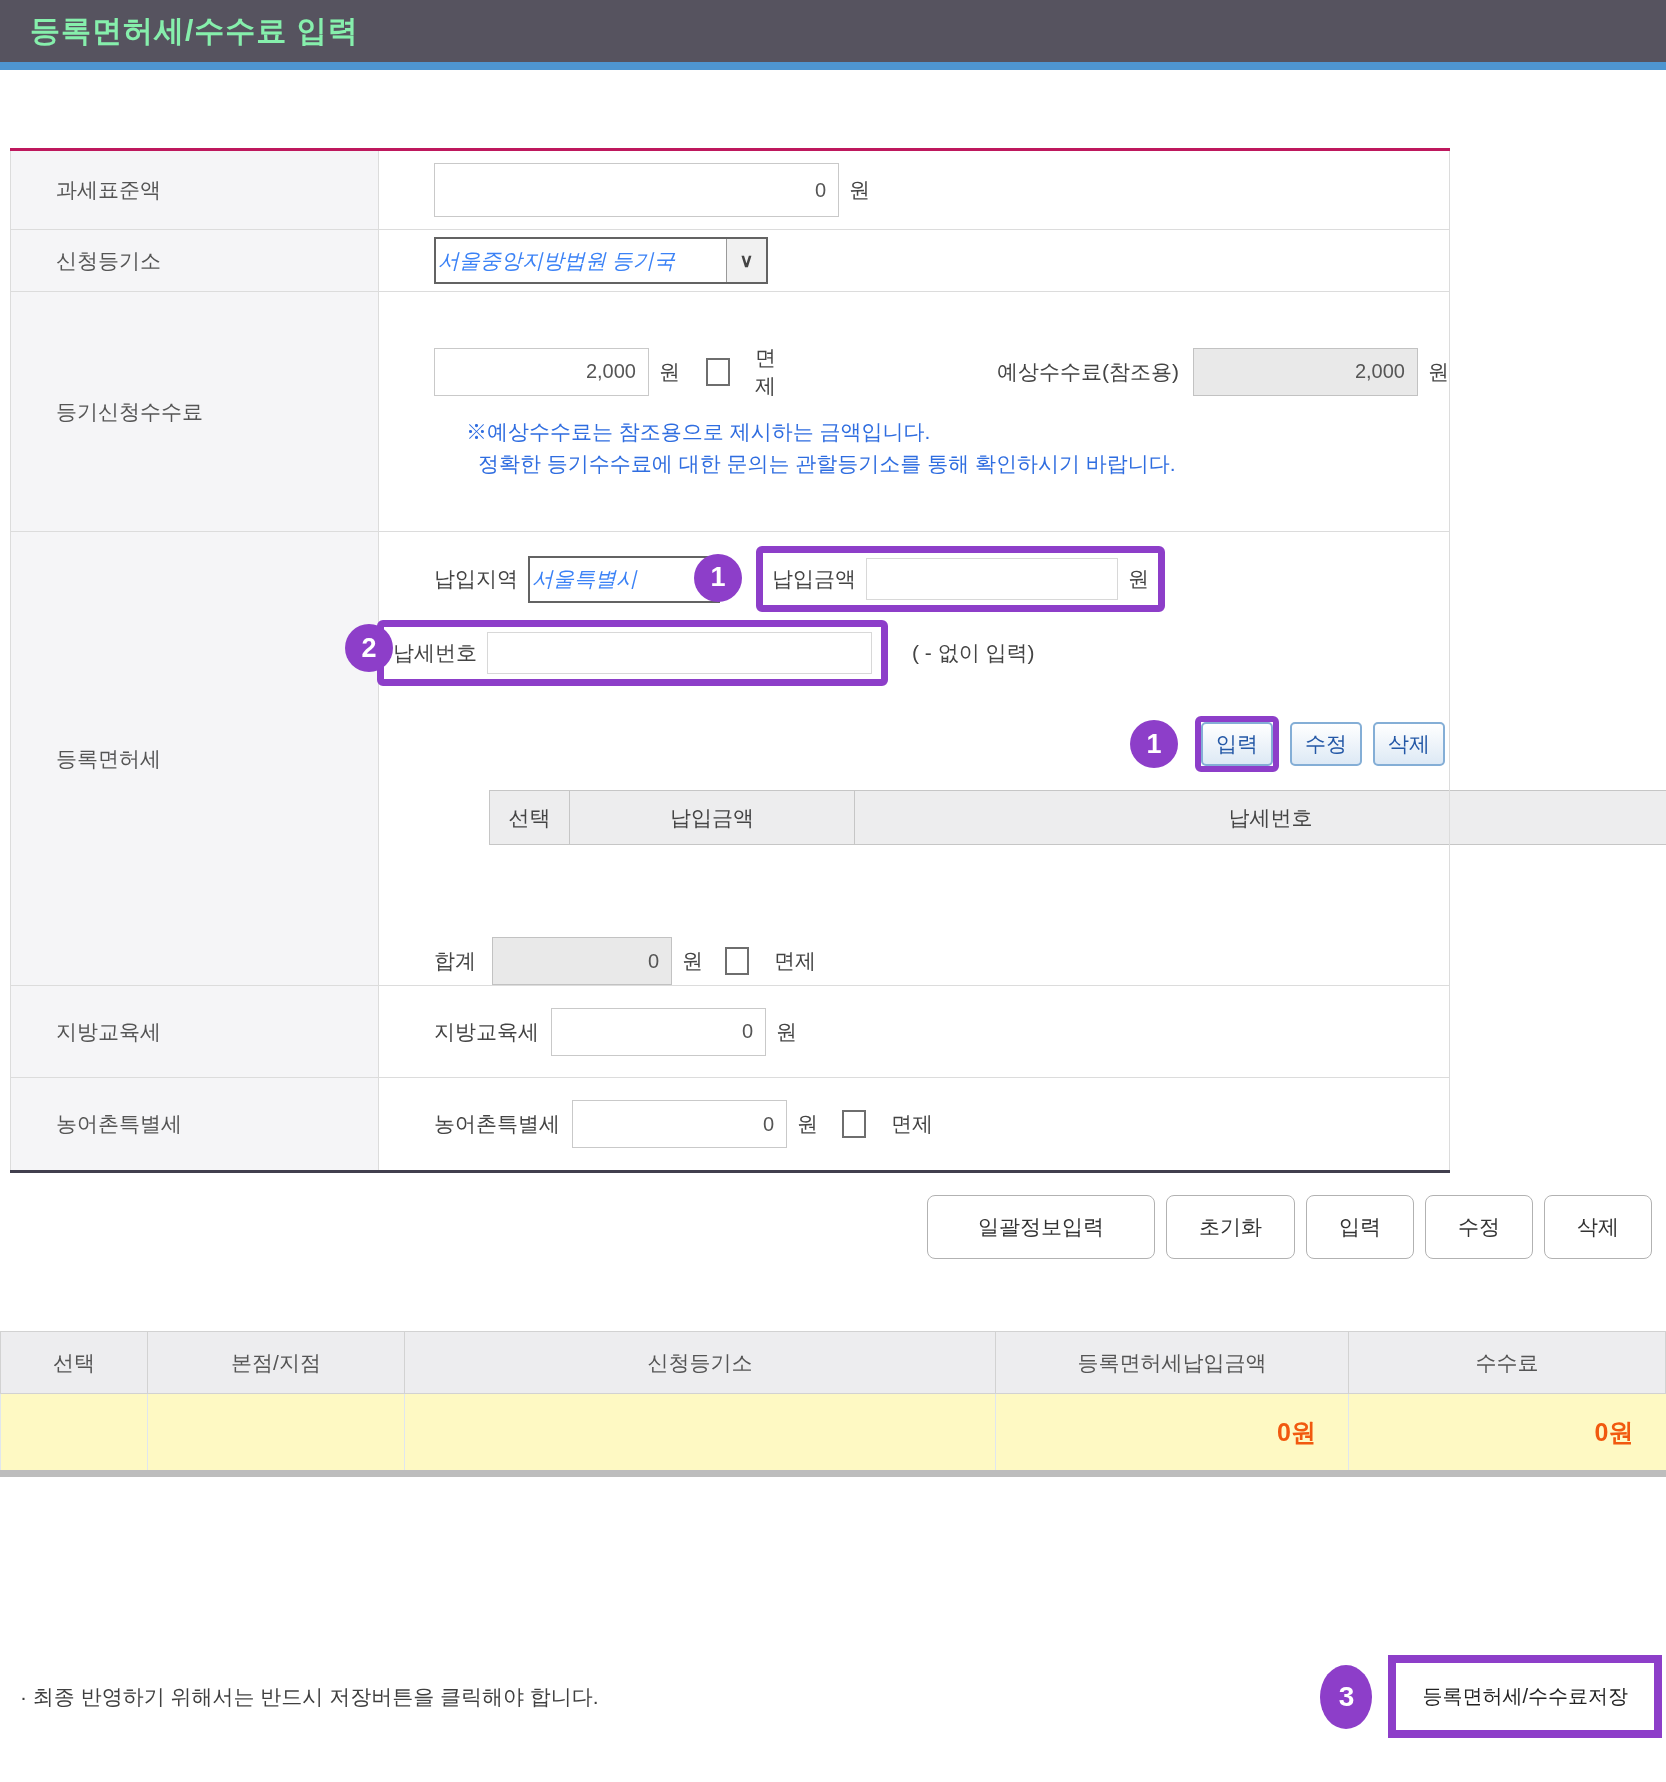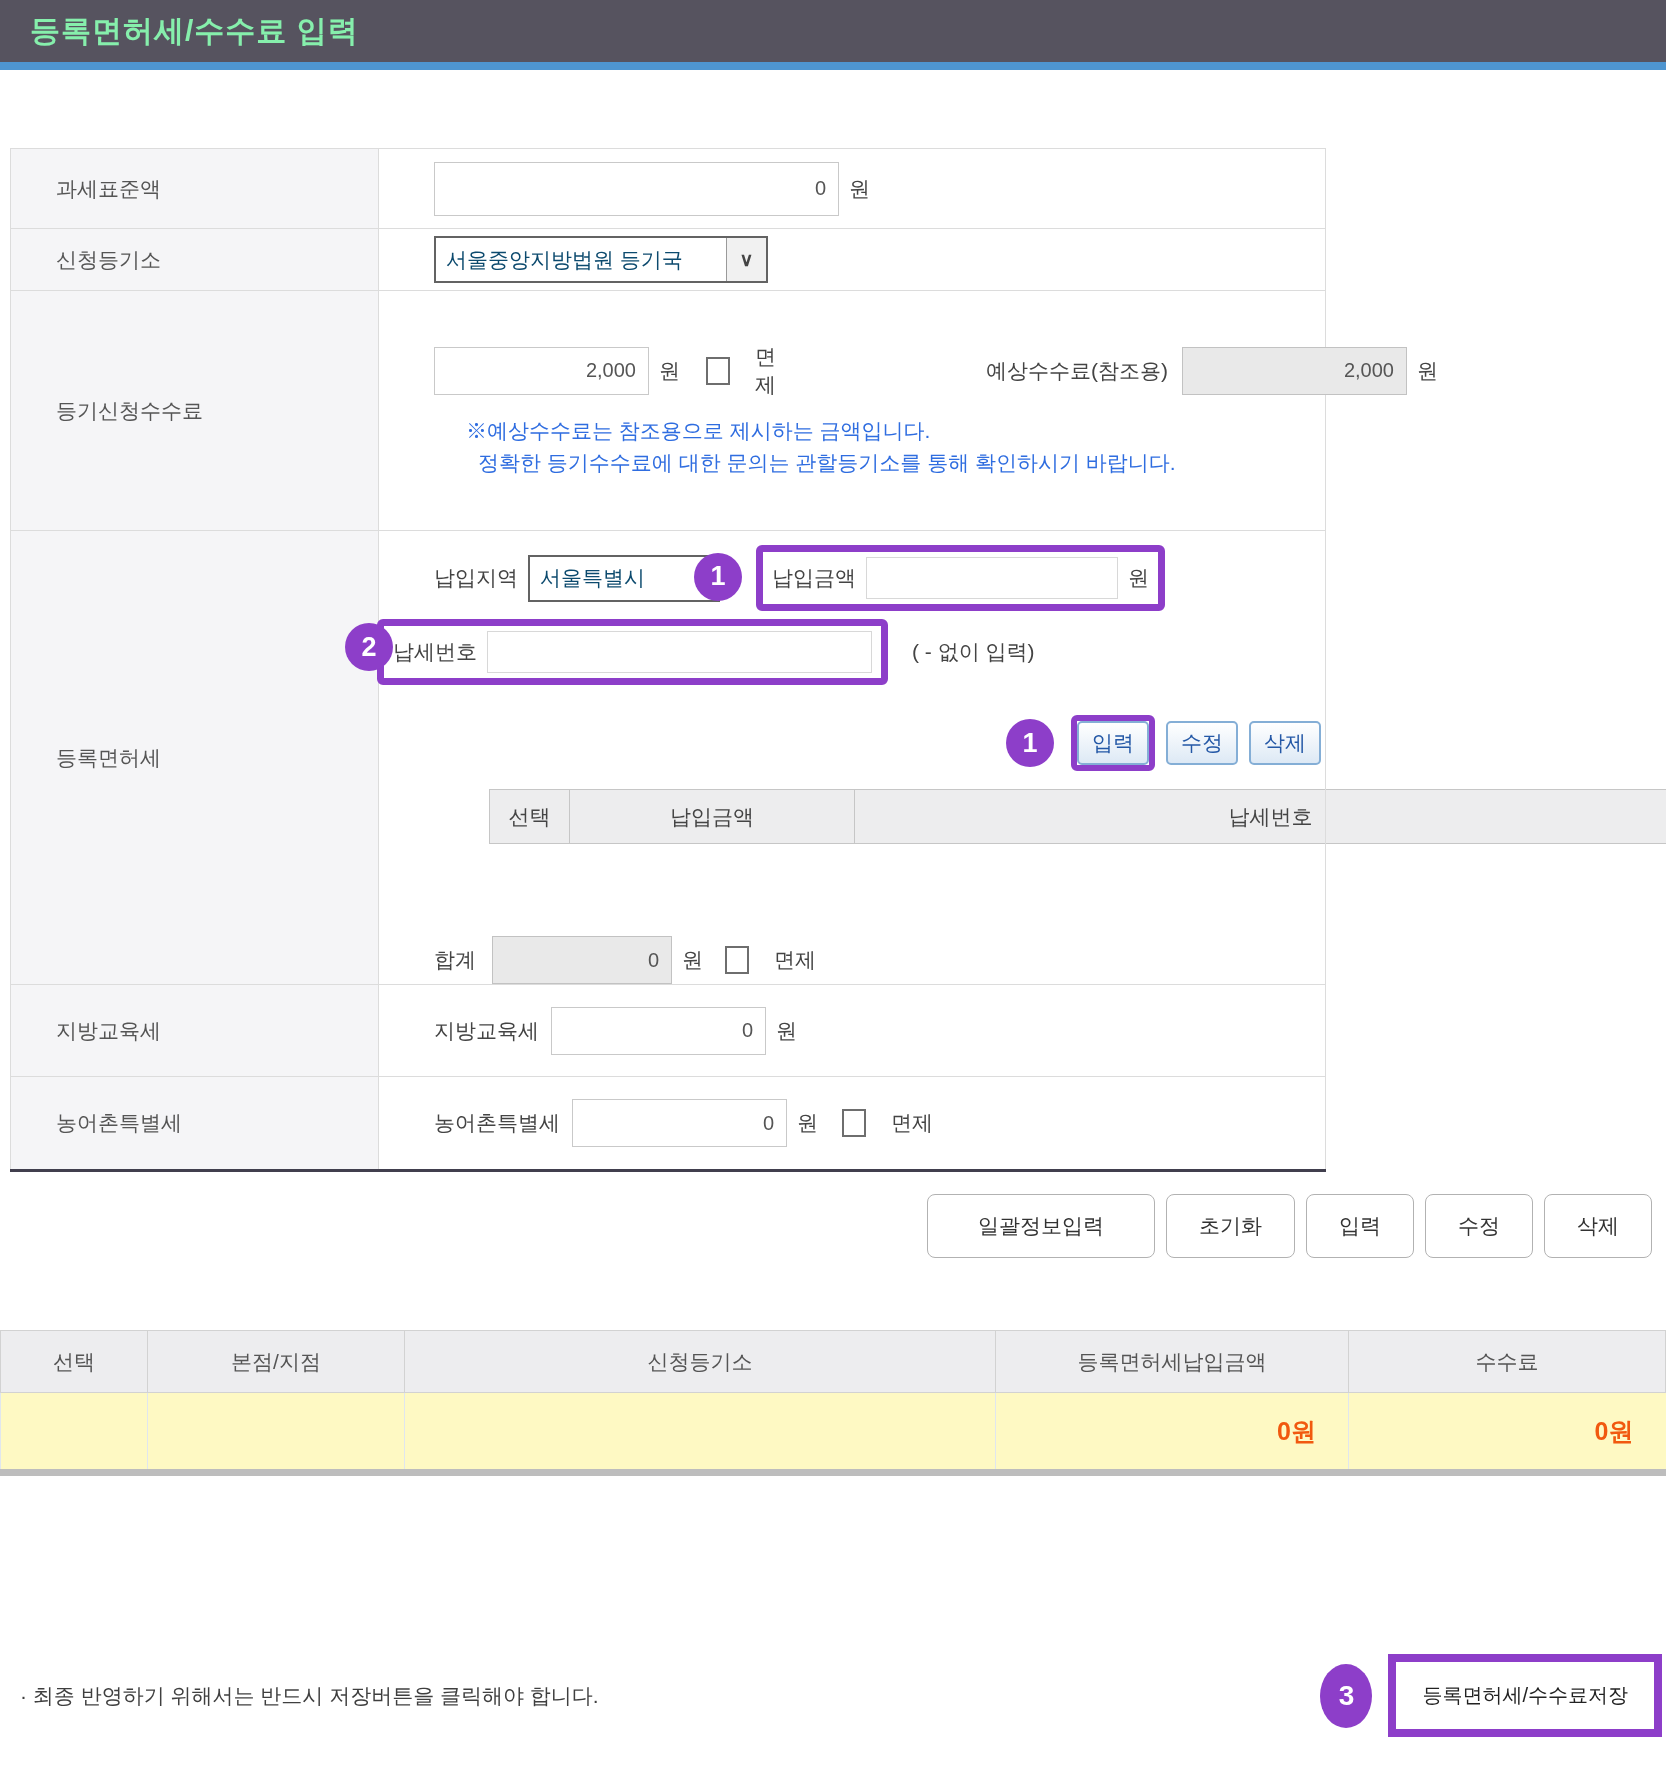--- a/index.html
+++ b/index.html
@@ -10,39 +10,39 @@
   }
 
   
   .titlebar { height:62px; background:#56535f; display:flex; align-items:center; padding-left:30px; }
   .titlebar h1 { color:#86efac; font-size:30px; font-weight:bold; letter-spacing:1px; }
   .strip { height:8px; background:#4e95d0; }
 
   
   table.form {
     border-collapse:collapse; table-layout:fixed;
-    margin:78px 0 0 10px; width:1316px;
-    border-top:1px solid #be185d; border-bottom:3px solid #413f4e;
+    margin:78px 0 0 10px; width:1440px;
+    border-top:3px solid #be185d; border-bottom:3px solid #413f4e;
   }
   .form td { border:1px solid #dcdcdc; vertical-align:middle; }
   .form td.lbl { width:368px; background:#f5f5f7; padding-left:45px; font-size:21px; color:#555; }
   .form td.val { padding-left:55px; font-size:20px; color:#444; }
 
   .row-flex { display:flex; align-items:center; }
 
   .input {
     border:1px solid #c9c9c9; height:48px; font-size:20px; padding:0 12px;
     text-align:right; color:#555; background:#fff; font-family:inherit;
   }
   .input.dis { background:#e9e9e9; border:1px solid #c2c2c2; }
   .unit { margin-left:10px; font-size:21px; white-space:nowrap; }
   .flabel { font-size:21px; white-space:nowrap; }
 
   .select { display:inline-flex; align-items:stretch; border:2px solid #636363; background:#fff; height:47px; }
-  .select .txt { display:flex; align-items:center; padding:0 10px; font-size:21px; color:#0c4a6e; }
+  .select .txt { display:flex; align-items:center; padding:0 2px; font-size:21px; color:#3b82f6;font-style:italic; }
   .select .arrow { width:40px; background:#f1f1f1; border-left:1px solid #9a9a9a; display:flex; align-items:center; justify-content:center; font-size:19px; font-weight:bold; color:#444; }
 
   .checkbox { width:24px; height:28px; border:2px solid #6e6e6e; background:#fff; display:inline-block; flex:none; }
   .cb-label { margin-left:25px; font-size:21px; }
 
   .notice { color:#2f6de0; font-size:21px; line-height:32px; margin-top:16px;margin-left:32px; }
   .notice .l2 { padding-left:12px; }
 
   .badge {
     min-width:48px; height:48px; border-radius:50%; background:#8d3ec9; color:#fff;

